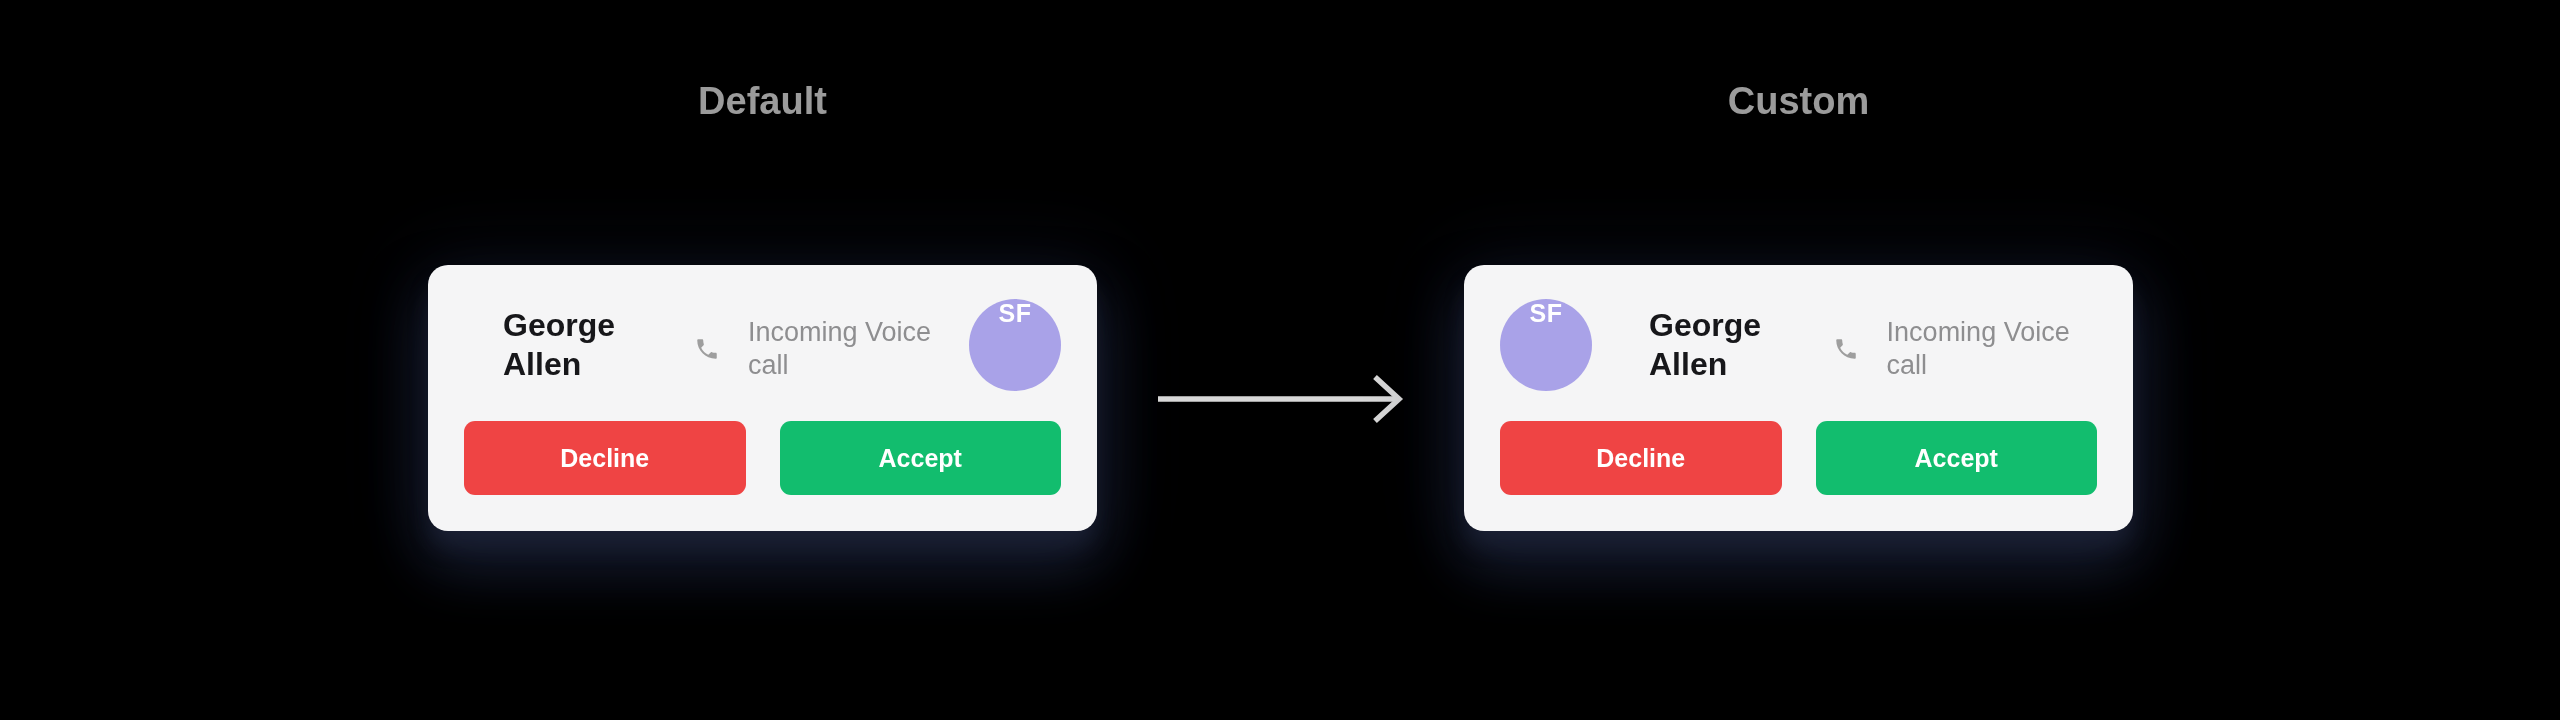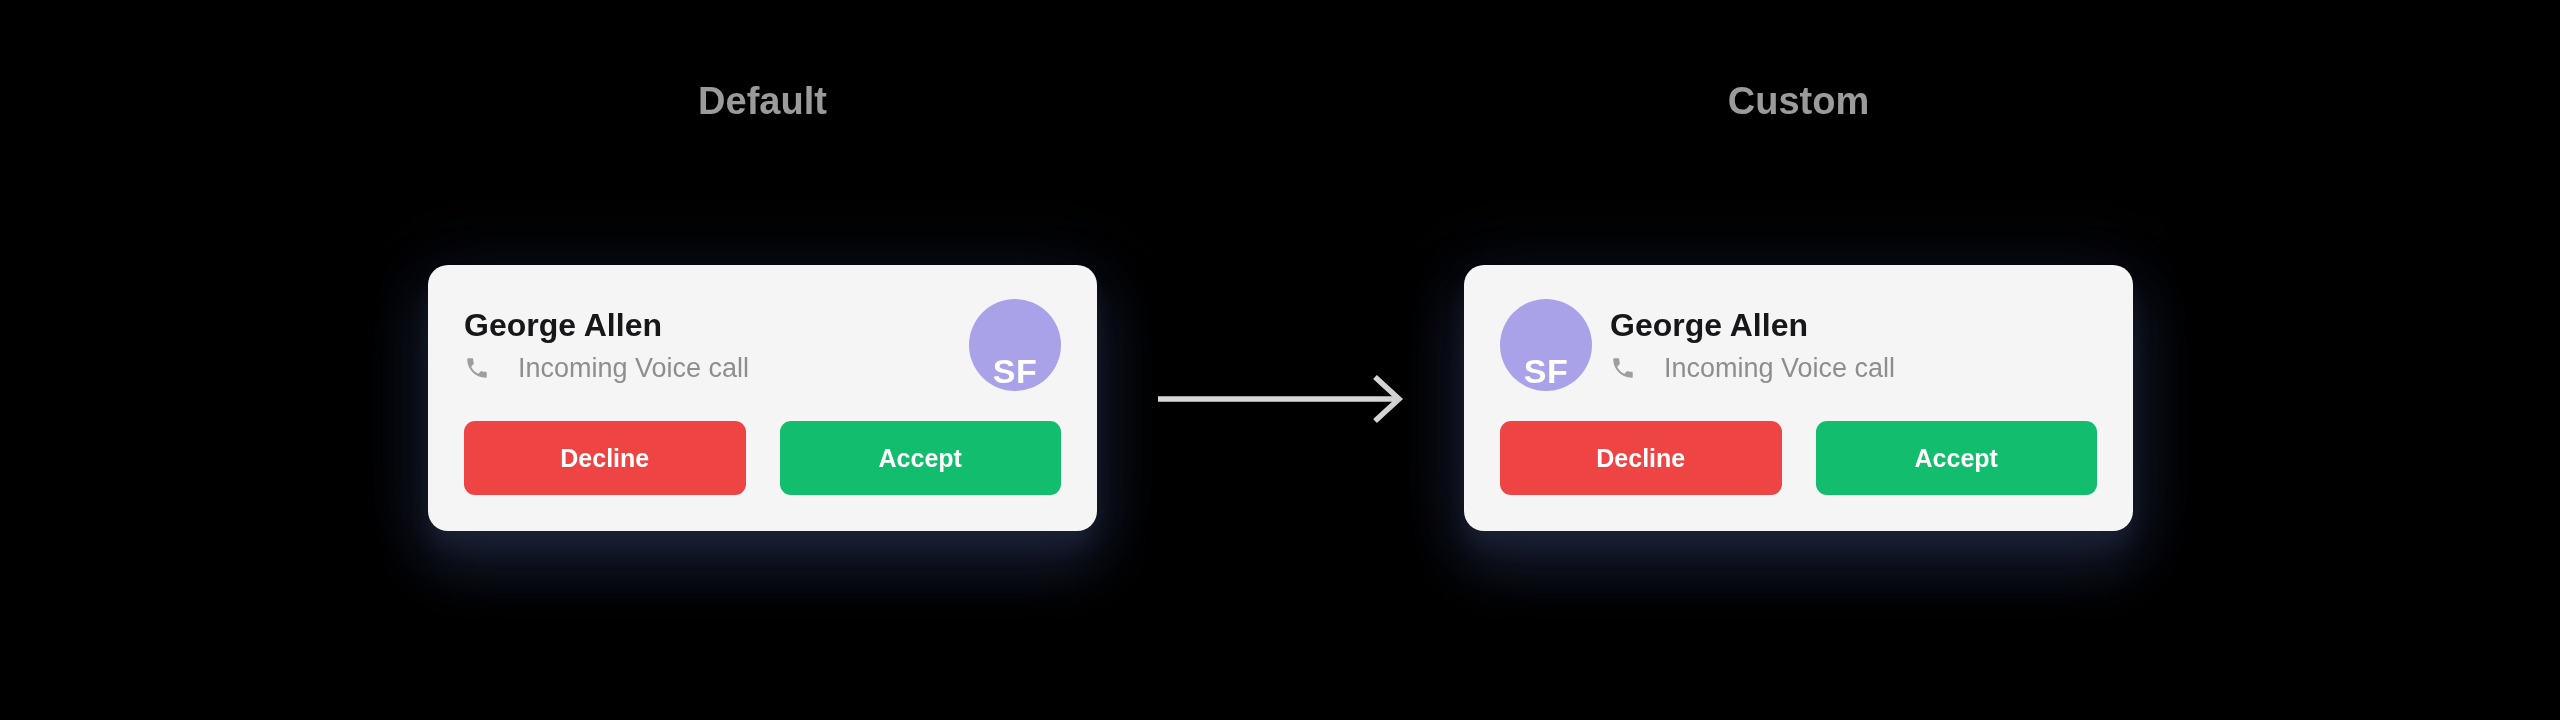--- a/index.html
+++ b/index.html
@@ -56,22 +56,22 @@
   .card-header {
     display: flex;
     align-items: center;
     height: 92px;
   }
   .card-header--default { justify-content: space-between; }
   .card-header--custom  { justify-content: flex-start; gap: 18px; }
 
   .caller-texts {
     display: flex;
-    flex-direction: column;
     justify-content: center;
+    margin-left: 39px;
   }
   .caller-name {
     font-size: 32px;
     line-height: 1.22;
     font-weight: 700;
     color: var(--color-name_text, #17171A);
   }
   .caller-subtitle {
     display: flex;
     align-items: center;
@@ -89,23 +89,23 @@
   }
   .phone-icon svg { display: block; width: 100%; height: 100%; }
 
   .avatar {
     width: 92px;
     height: 92px;
     flex: 0 0 auto;
     border-radius: 50%;
     background: var(--color-avatar_bg, #A9A2E8);
     display: flex;
-    align-items: flex-end;
+    align-items: flex-start;
     justify-content: center;
-    font-size: 34px;
+    font-size: 25px;
     font-weight: 700;
     color: var(--color-avatar_text, #FFFFFF);
     letter-spacing: 0.5px;
   }
 
   .card-actions {
     display: flex;
     gap: 34px;
     margin-top: 30px;
   }

